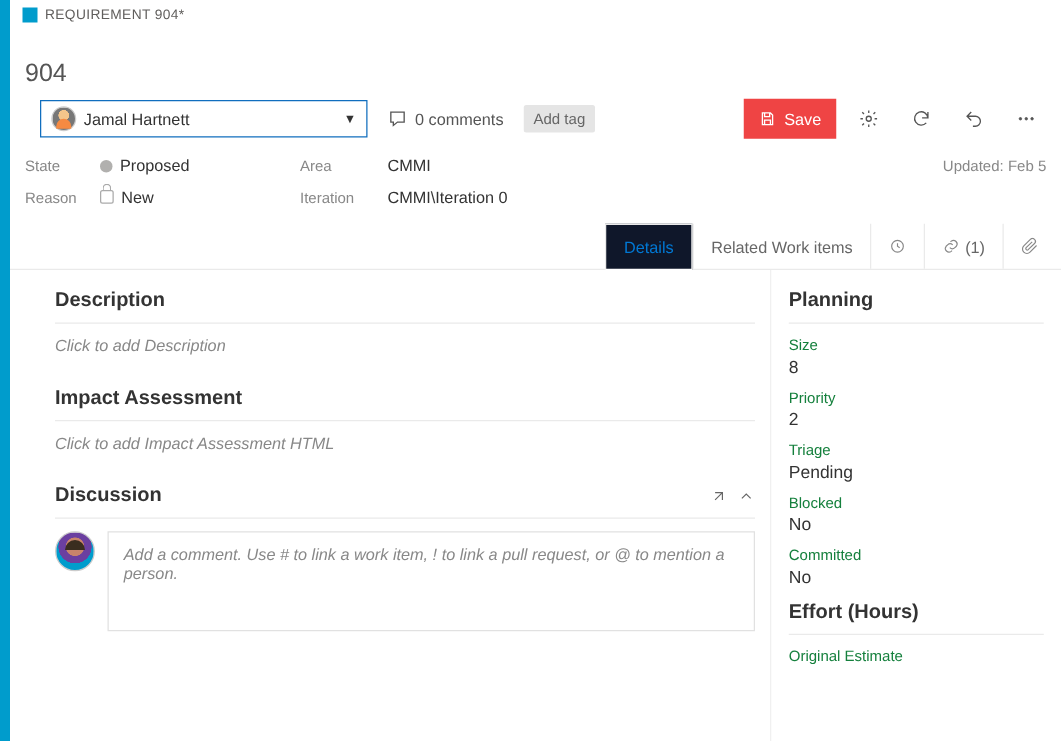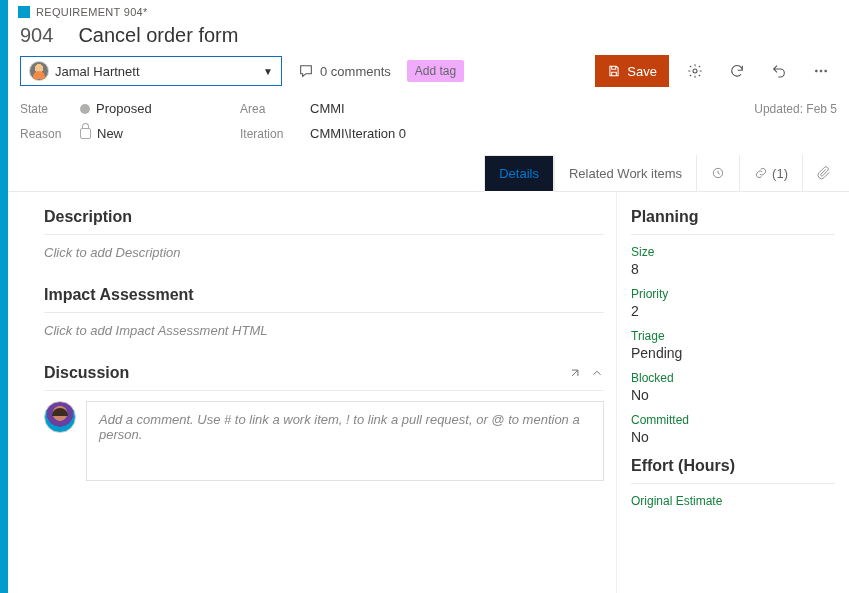--- a/index.html
+++ b/index.html
@@ -3,39 +3,39 @@
 <meta charset="utf-8">
 <style>
   * { box-sizing: border-box; margin: 0; padding: 0; }
   body { font-family: "Segoe UI", -apple-system, sans-serif; font-size: 14px; color: #333; background: #fff; width: 849px; height: 593px; overflow: hidden; display: flex; }
   .accent-bar { width: 8px; background: #009ccc; flex-shrink: 0; }
   .content { flex: 1; display: flex; flex-direction: column; }
 
   .tiny-header { display: flex; align-items: center; padding: 6px 10px 2px 10px; font-size: 11px; color: #605e5c; text-transform: uppercase; letter-spacing: 0.3px; gap: 6px; }
   .tiny-header .wi-icon { width: 12px; height: 12px; background: #009ccc; display: inline-block; }
 
-  .title-row { padding: 4px 12px 8px 12px; font-size: 20px; color: #333; display: flex; align-items: baseline; gap: 25px; }
+  .title-row { padding: 4px 12px 8px 12px; font-size: 20px; color: #333; display: flex; align-items: baseline; gap: 12px; margin-top: 24px; }
   .title-row .wi-id { color: #555; }
 
-  .toolbar-row { display: flex; align-items: center; padding: 0 12px 10px 12px; gap: 10px; }
+  .toolbar-row { display: flex; align-items: center; padding: 0 12px 10px 12px; gap: 10px; margin-left: 12px; }
   .assignee { display: flex; align-items: center; border: 1px solid #106ebe; height: 30px; width: 262px; padding: 0 8px; gap: 6px; cursor: pointer; }
   .avatar-sm { width: 20px; height: 20px; border-radius: 50%; background: radial-gradient(circle at 50% 35%, #f4c58b 28%, #777 30%); border: 1px solid #ccc; position:relative; }
   .avatar-sm::after{content:"";position:absolute;bottom:1px;left:3px;right:3px;height:8px;border-radius:6px 6px 0 0;background:#f58a42;}
   .assignee .name { flex: 1; font-size: 13px; }
   .assignee .caret { font-size: 10px; color: #333; }
 
   .comments-link { display: flex; align-items: center; gap: 6px; color: #555; font-size: 13px; padding: 0 6px; height: 30px; cursor: pointer; }
   .comments-link svg { width: 16px; height: 16px; stroke: #555; fill: none; }
 
-  .add-tag { background: #f0abfc; color: #666; font-size: 12px; padding: 4px 8px; border-radius: 2px; cursor: pointer; }
+  .add-tag { background: #e5e5e5; color: #666; font-size: 12px; padding: 4px 8px; border-radius: 2px; cursor: pointer; }
 
   .toolbar-spacer { flex: 1; }
 
   .btn { display: flex; align-items: center; gap: 6px; height: 32px; padding: 0 12px; font-size: 13px; cursor: pointer; border: none; background: #f8f8f8; }
-  .btn-primary { background: #c2410c; color: #fff; align-items: center; }
+  .btn-primary { background: #ef4444; color: #fff; align-items: center; }
   .btn-primary svg { stroke: #fff; fill: none; }
   .btn-light { background: #f3f2f1; color: #333; }
   .btn-light svg { stroke: #555; fill: none; }
   .icon-btn { width: 32px; height: 32px; display: flex; align-items: center; justify-content: center; cursor: pointer; color: #555; }
   .icon-btn svg { width: 16px; height: 16px; stroke: #555; fill: none; }
 
   .fields-grid { display: grid; grid-template-columns: 60px 160px 70px 1fr auto; padding: 4px 12px 14px 12px; row-gap: 10px; align-items: center; font-size: 13px; }
   .field-label { color: #888; font-size: 12px; }
   .field-value { color: #333; display: flex; align-items: center; gap: 6px; }
   .state-dot { width: 10px; height: 10px; border-radius: 50%; background: #b1b0ae; }
@@ -74,21 +74,20 @@
 <div class="accent-bar"></div>
 <div class="content">
 
   <div class="tiny-header">
     <span class="wi-icon"></span>
     <span>REQUIREMENT 904*</span>
   </div>
 
   <div class="title-row">
     <span class="wi-id">904</span>
-    <span>Cancel order form</span>
   </div>
 
   <div class="toolbar-row">
     <div class="assignee">
       <span class="avatar-sm"></span>
       <span class="name">Jamal Hartnett</span>
       <span class="caret">▼</span>
     </div>
     <div class="comments-link">
       <svg viewBox="0 0 24 24">

